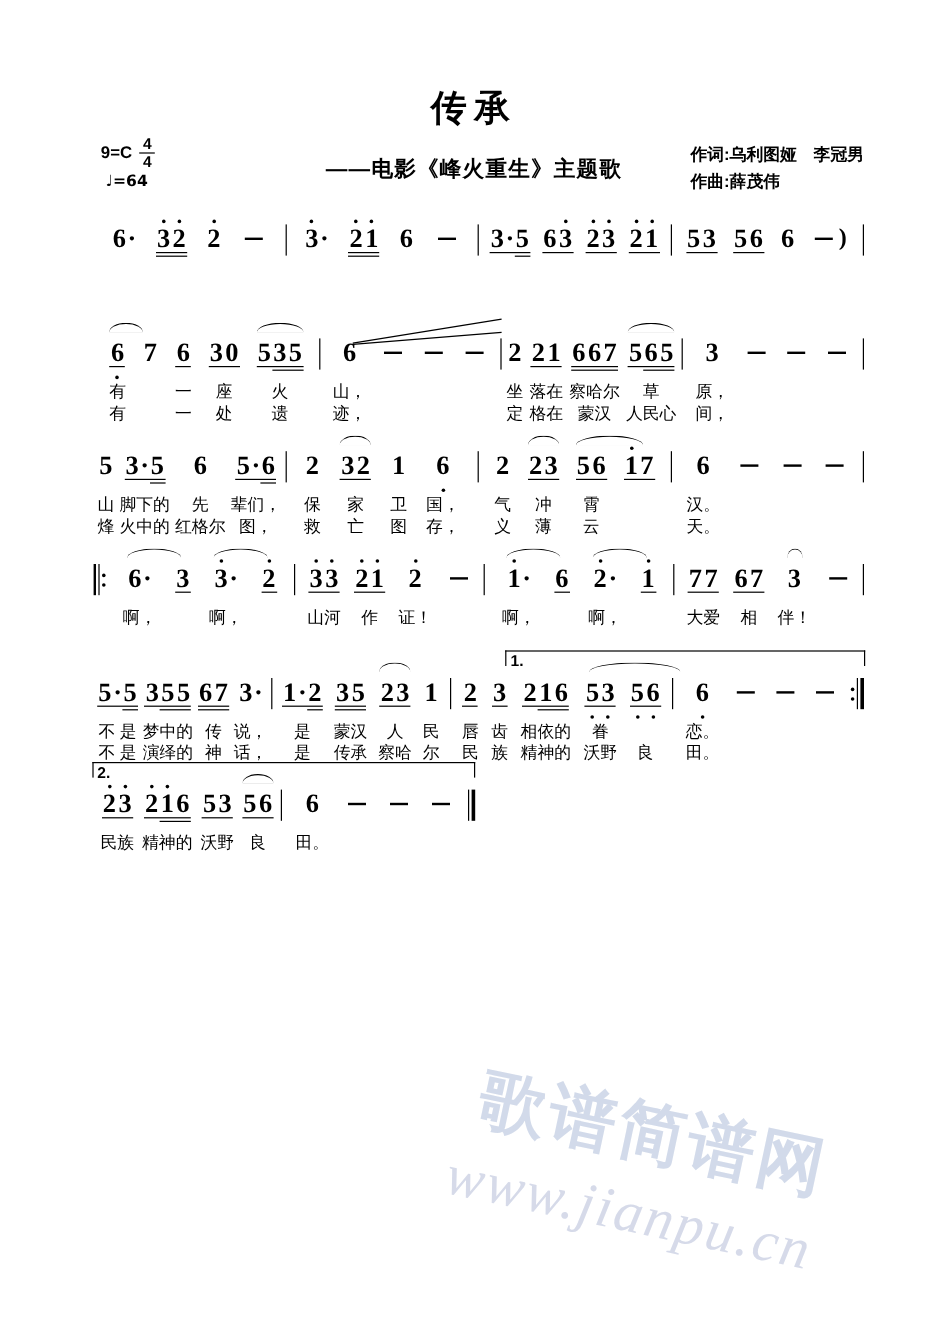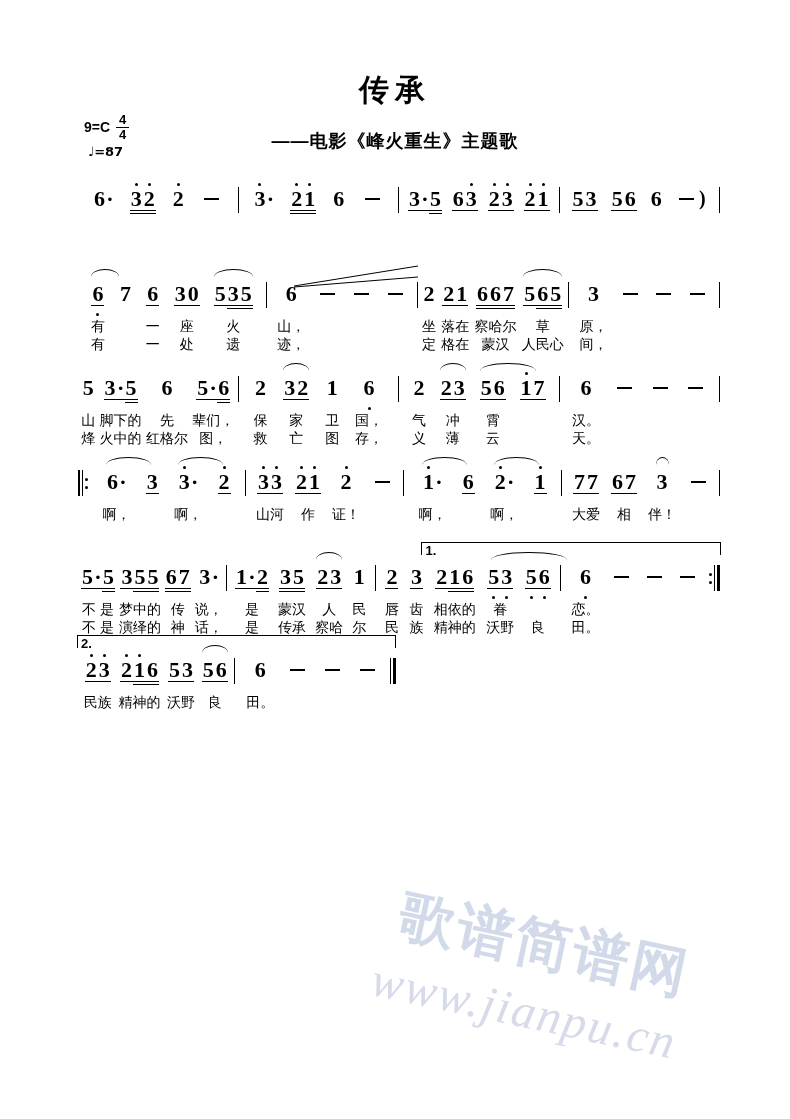--- a/index.html
+++ b/index.html
@@ -73,23 +73,27 @@
 
   <div class="meta">
     <div class="keyblock">
       <div class="keyrow">
         <span>9=C</span>
         <span class="frac">
           <div class="fnum">4</div>
           <div class="fden">4</div>
         </span>
       </div>
-      <div class="tempo">♩=87</div>
+      <div class="tempo">♩=64</div>
     </div>
     <div class="subtitle">——电影《峰火重生》主题歌</div>
+    <div class="credits">
+      <div>作词:乌利图娅　李冠男</div>
+      <div>作曲:薛茂伟</div>
+    </div>
   </div>
 
   <div class="score">
       <div class="sys sys1">
         <div class="meas" style="flex-grow: 4;">
           <div class="grp">
             <div class="nc">
               <div class="orow hi">
                 <span class="ocell" style="width: 13px;"></span>
                 <span class="ocell" style="width: 8px;"></span>

